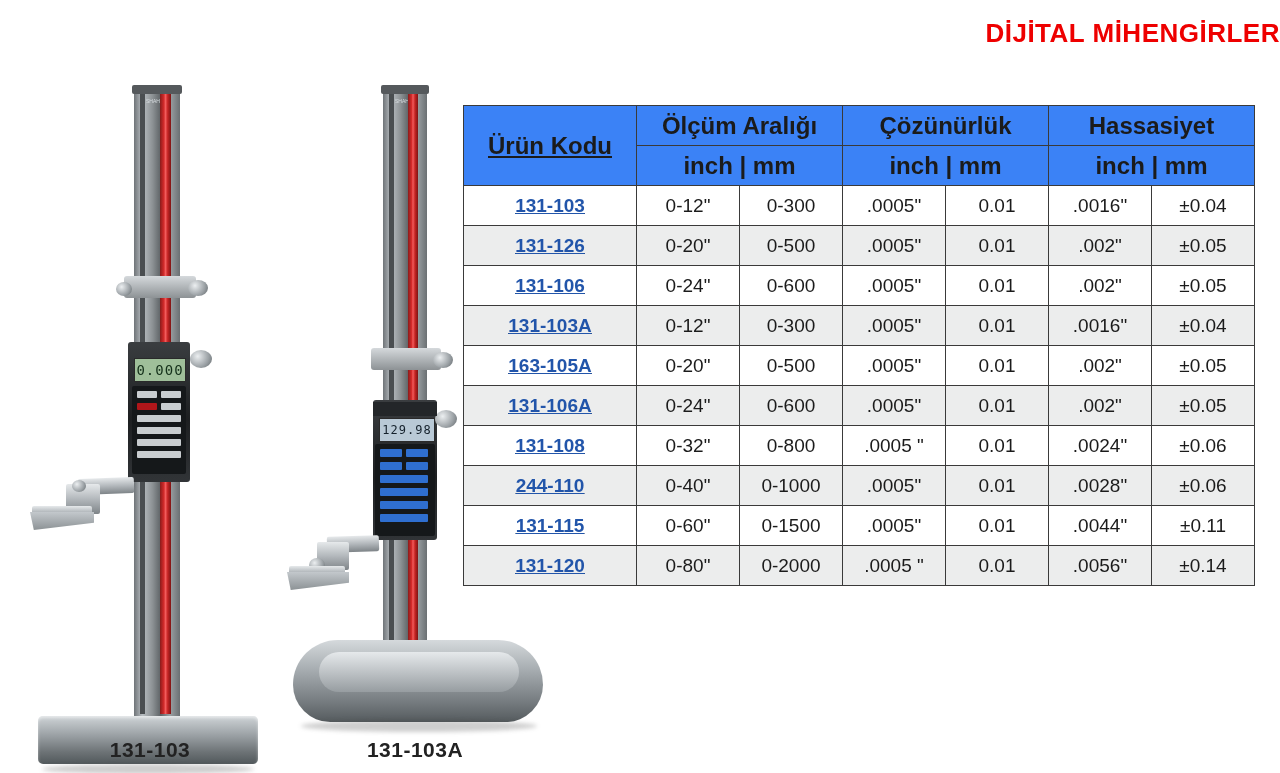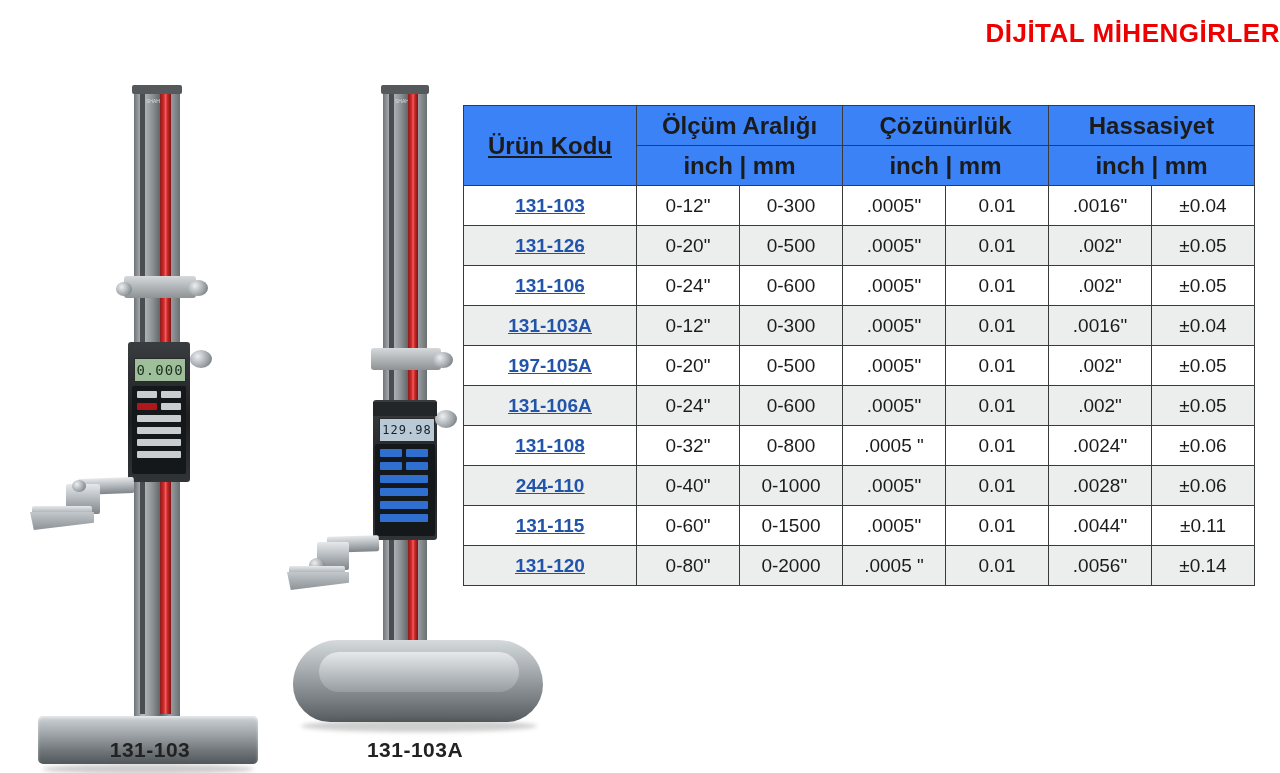--- a/index.html
+++ b/index.html
@@ -280,21 +280,21 @@
         <tr>
           <td class="code col-code"><span class="code-link">131-103A</span></td>
           <td class="col-rng">0-12"</td>
           <td class="col-rng">0-300</td>
           <td class="col-res">.0005"</td>
           <td class="col-res">0.01</td>
           <td class="col-acc">.0016"</td>
           <td class="col-acc">±0.04</td>
         </tr>
         <tr>
-          <td class="code col-code"><span class="code-link">197-105A</span></td>
+          <td class="code col-code"><span class="code-link">163-105A</span></td>
           <td class="col-rng">0-20"</td>
           <td class="col-rng">0-500</td>
           <td class="col-res">.0005"</td>
           <td class="col-res">0.01</td>
           <td class="col-acc">.002"</td>
           <td class="col-acc">±0.05</td>
         </tr>
         <tr>
           <td class="code col-code"><span class="code-link">131-106A</span></td>
           <td class="col-rng">0-24"</td>

